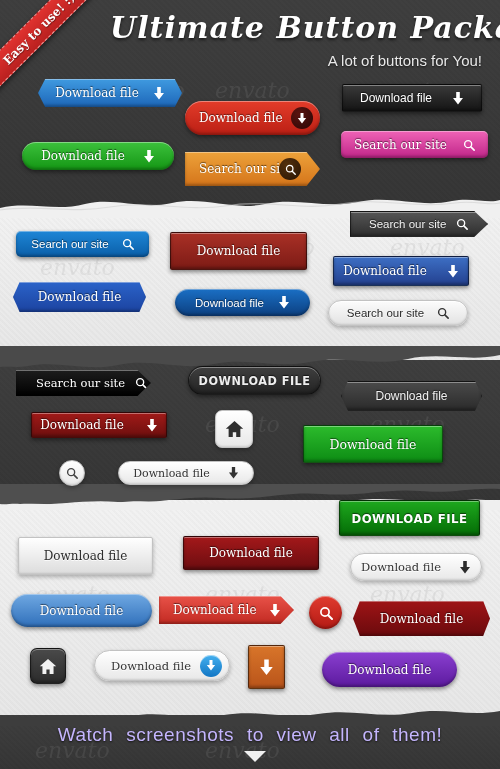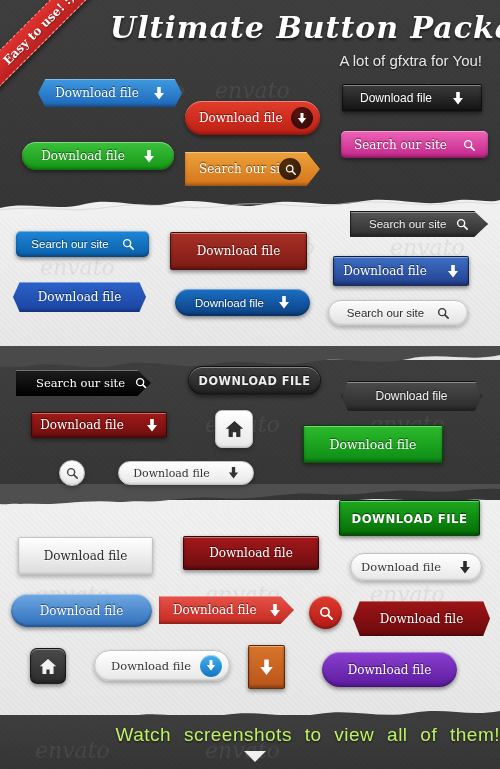--- a/index.html
+++ b/index.html
@@ -123,21 +123,21 @@
   .bd-dark  { border: 1px solid rgba(0,0,0,.55); }
   .bd-lt    { border: 1px solid #c2c2c2; }
   .tsh-d    { text-shadow: 0 -1px 1px rgba(0,0,0,.6); }
   .tsh-l    { text-shadow: 0 1px 0 rgba(255,255,255,.85); }
 
   .cap { font-family:"DejaVu Sans Condensed","DejaVu Sans",sans-serif; font-weight:bold; letter-spacing:.5px; }
 
   
   #footer-text {
     position: absolute; left: 0; top: 724px; width: 500px;
-    text-align: right; color: #bef264; font-size: 19px;
+    text-align: center; color: #c4b5fd; font-size: 19px;
     letter-spacing: .5px; word-spacing: 7px;
     text-shadow: 0 1px 2px rgba(0,0,0,.7);
   }
   #footer-caret {
     position: absolute; left: 244px; top: 751px;
     width: 0; height: 0;
     border-left: 11px solid transparent; border-right: 11px solid transparent;
     border-top: 11px solid #f0f0f0;
   }
   #gfxtra {
@@ -191,21 +191,21 @@
   <div class="wm" style="left:35px;  top:412px;">envato</div>
   <div class="wm" style="left:205px; top:412px;">envato</div>
   <div class="wm" style="left:370px; top:412px;">envato</div>
   <div class="wm on-light" style="left:35px;  top:582px;">envato</div>
   <div class="wm on-light" style="left:205px; top:582px;">envato</div>
   <div class="wm on-light" style="left:370px; top:582px;">envato</div>
   <div class="wm" style="left:35px;  top:738px;">envato</div>
   <div class="wm" style="left:205px; top:738px;">envato</div>
 
   <div id="title">Ultimate  Button  Package</div>
-  <div id="subtitle">A lot of gfxtra for You!</div>
+  <div id="subtitle">A lot of buttons for You!</div>
   <div id="ribbon">
     <span>Easy to use! :)</span>
   </div>
 
   <div class="btn sh-hex c-blue bevel" style="left:38px; top:79px; width:144px; height:28px; font-size:12px;">
     <span class="lbl tsh-d">Download file</span>
     <span class="ic" style="margin-left:14px;">
       <svg width="12" height="13" viewBox="0 0 12 13">
           <path d="M4.2 0h3.6v6H11L6 12.4 1 6h3.2z" fill="#fff"></path>
         </svg>

